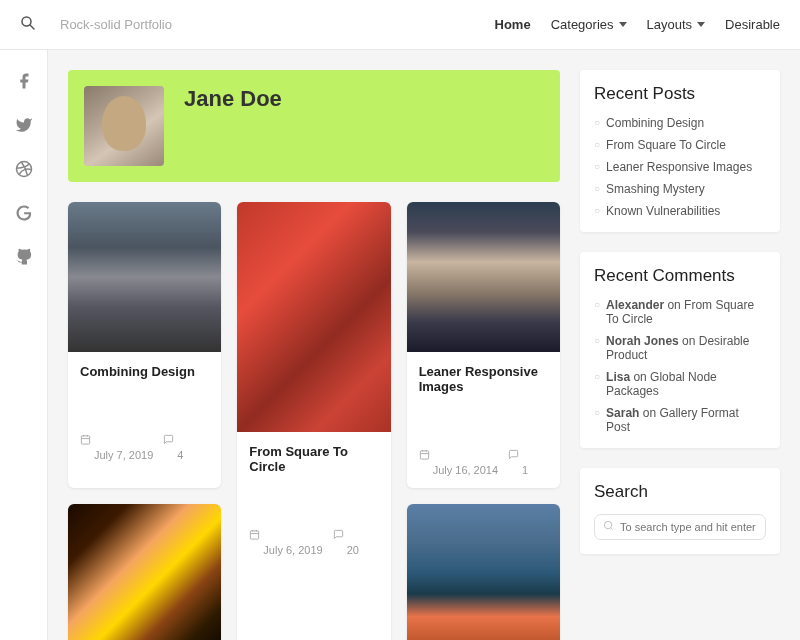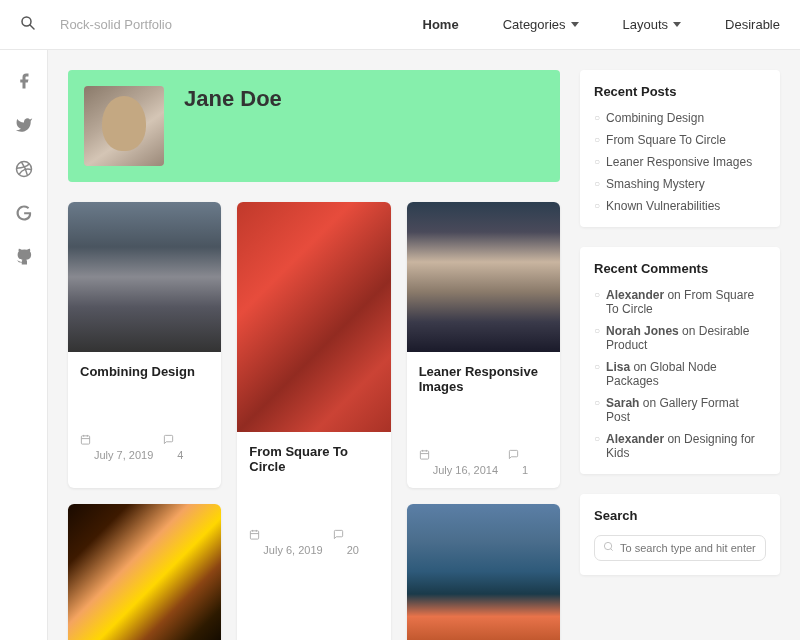--- a/index.html
+++ b/index.html
@@ -27,21 +27,20 @@
       font-size: 13px;
       color: #333;
     }
     .top-nav .nav-links a {
       text-decoration: none;
       color: #333;
       display: flex;
       align-items: center;
       gap: 3px;
       cursor: pointer;
-      margin-left: 24px;
     }
     .top-nav .nav-links a.active { font-weight: 600; }
     .search-btn {
       position: absolute;
       left: 20px;
       background: none;
       border: none;
       cursor: pointer;
       color: #555;
       font-size: 16px;
@@ -88,21 +87,21 @@
       flex: 1;
       min-width: 0;
     }
 
     
     .author-section {
       display: flex;
       align-items: flex-start;
       gap: 20px;
       margin-bottom: 20px;
-      background: #86efac;
+      background: #bef264;
       padding: 16px;
       border-radius: 4px;
     }
     .author-avatar {
       width: 80px;
       height: 80px;
       border-radius: 4px;
       overflow: hidden;
       flex-shrink: 0;
       background: #c9b8a8;
@@ -183,22 +182,22 @@
       flex-direction: column;
       gap: 20px;
     }
     .sidebar-widget {
       background: #fff;
       border-radius: 4px;
       padding: 14px;
       box-shadow: 0 1px 3px rgba(0,0,0,0.06);
     }
     .sidebar-widget h4 {
-      font-size: 13px;
-      font-weight: 700;
+      font-size: 17px;
+      font-weight: 400;
       margin-bottom: 12px;
       color: #222;
     }
     .widget-list {
       list-style: none;
       display: flex;
       flex-direction: column;
       gap: 8px;
     }
     .widget-list li {
@@ -473,23 +472,20 @@
           </li>
         <li>
             <span><strong>Norah Jones</strong>&nbsp;on Desirable Product</span>
           </li>
         <li>
             <span><strong>Lisa</strong>&nbsp;on Global Node Packages</span>
           </li>
         <li>
             <span><strong>Sarah</strong>&nbsp;on Gallery Format Post</span>
           </li>
-        <li>
-            <span><strong>Alexander</strong>&nbsp;on Designing for Kids</span>
-          </li>
       </ul>
     </div>
 
     <div class="sidebar-widget">
       <h4>Search</h4>
       <div class="search-input-wrap">
         <span class="s-icon">
           <svg width="11" height="11" viewBox="0 0 24 24" fill="none" stroke="#bbb" stroke-width="2">
               <circle cx="11" cy="11" r="8"></circle>
               <line x1="21" y1="21" x2="16.65" y2="16.65"></line>

